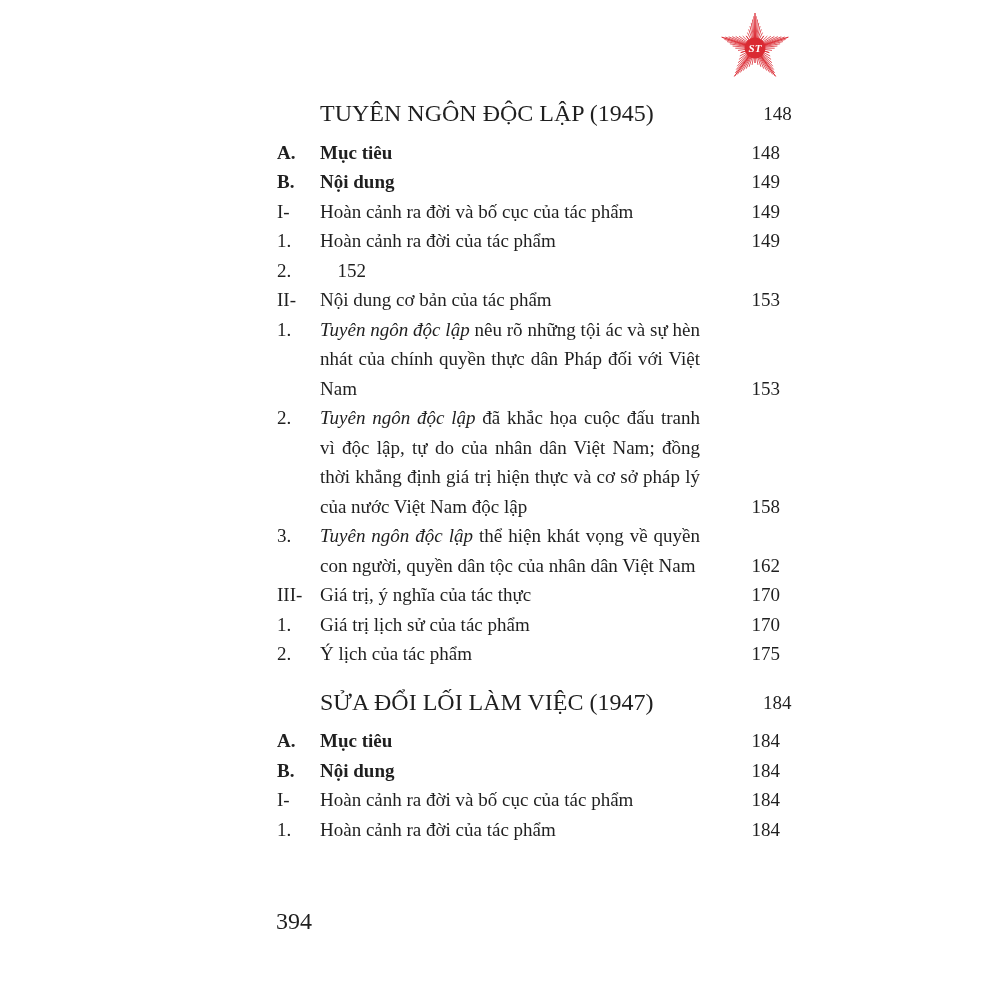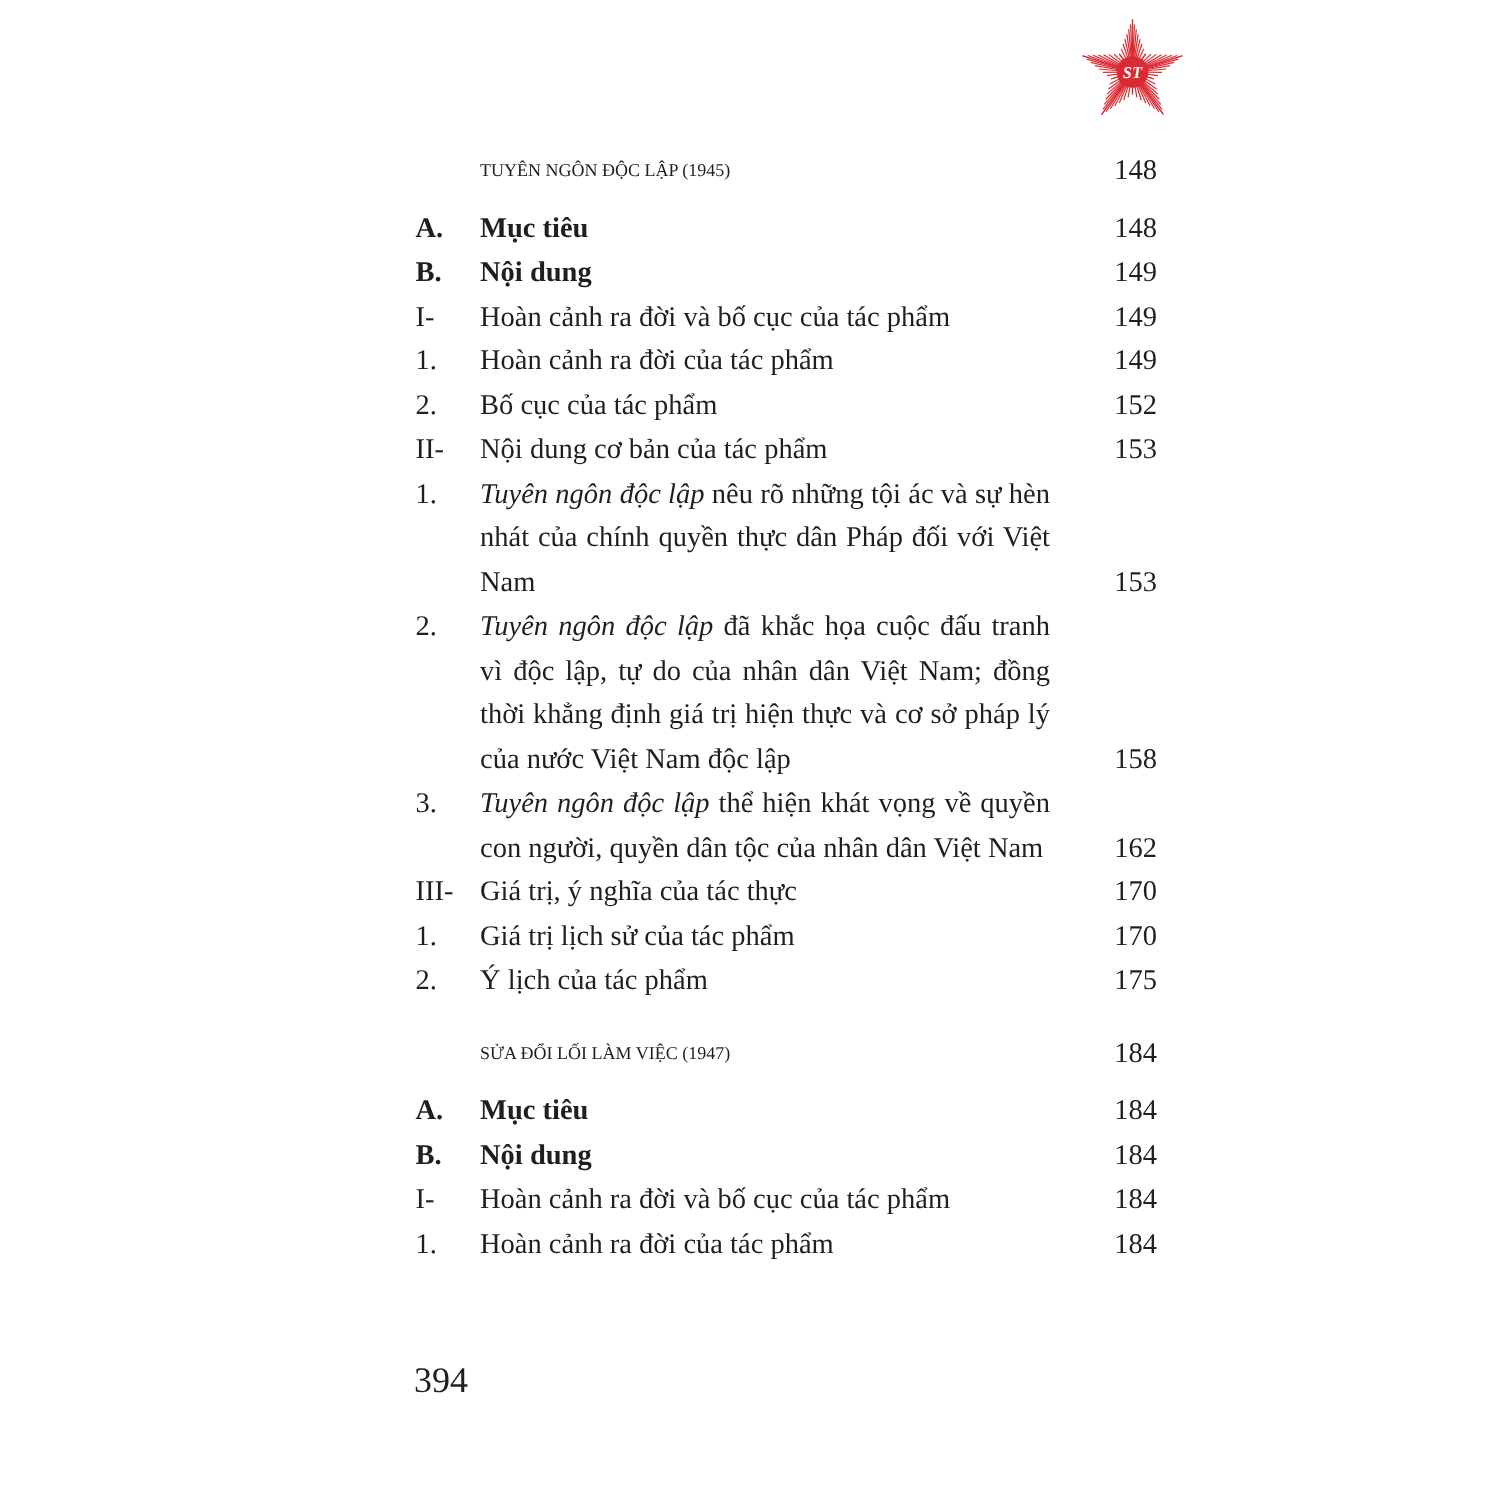--- a/index.html
+++ b/index.html
@@ -30,29 +30,29 @@
     align-self:flex-start;
   }
   .row .text{
     flex:1;
     text-align:justify;
     padding-right:34px;
     hyphens:none;
   }
   .row .page-num{
     flex:none;width:46px;
-    text-align:center;
+    text-align:right;
     align-self:flex-end;
   }
   .title-row{margin:19px 0 9px;}
   .toc .title-row:first-child{margin-top:0;}
   .title-row .text{
     text-align:left;
     padding-right:92px;
-    font-size:12px;
+    font-size:24px;
     white-space:nowrap;
   }
   .bold .label,.bold .text{font-weight:bold;}
   .text em{font-style:italic;}
   .footer{
     position:absolute;
     left:276px;top:907px;
     font-size:24px;line-height:29.5px;
   }
 </style>
@@ -169,21 +169,20 @@
         <div class="text">Hoàn cảnh ra đời và bố cục của tác phẩm</div>
         <span class="page-num">149</span>
       </div>
       <div class="row entry">
         <span class="label">1.</span>
         <div class="text">Hoàn cảnh ra đời của tác phẩm</div>
         <span class="page-num">149</span>
       </div>
       <div class="row entry">
         <span class="label">2.</span>
-        <div class="text">Bố cục của tác phẩm</div>
         <span class="page-num">152</span>
       </div>
       <div class="row entry">
         <span class="label">II-</span>
         <div class="text">Nội dung cơ bản của tác phẩm</div>
         <span class="page-num">153</span>
       </div>
       <div class="row entry">
         <span class="label">1.</span>
         <div class="text"><em>Tuyên ngôn độc lập</em> nêu rõ những tội ác và sự hèn nhát của chính quyền thực dân Pháp đối với Việt Nam</div>

